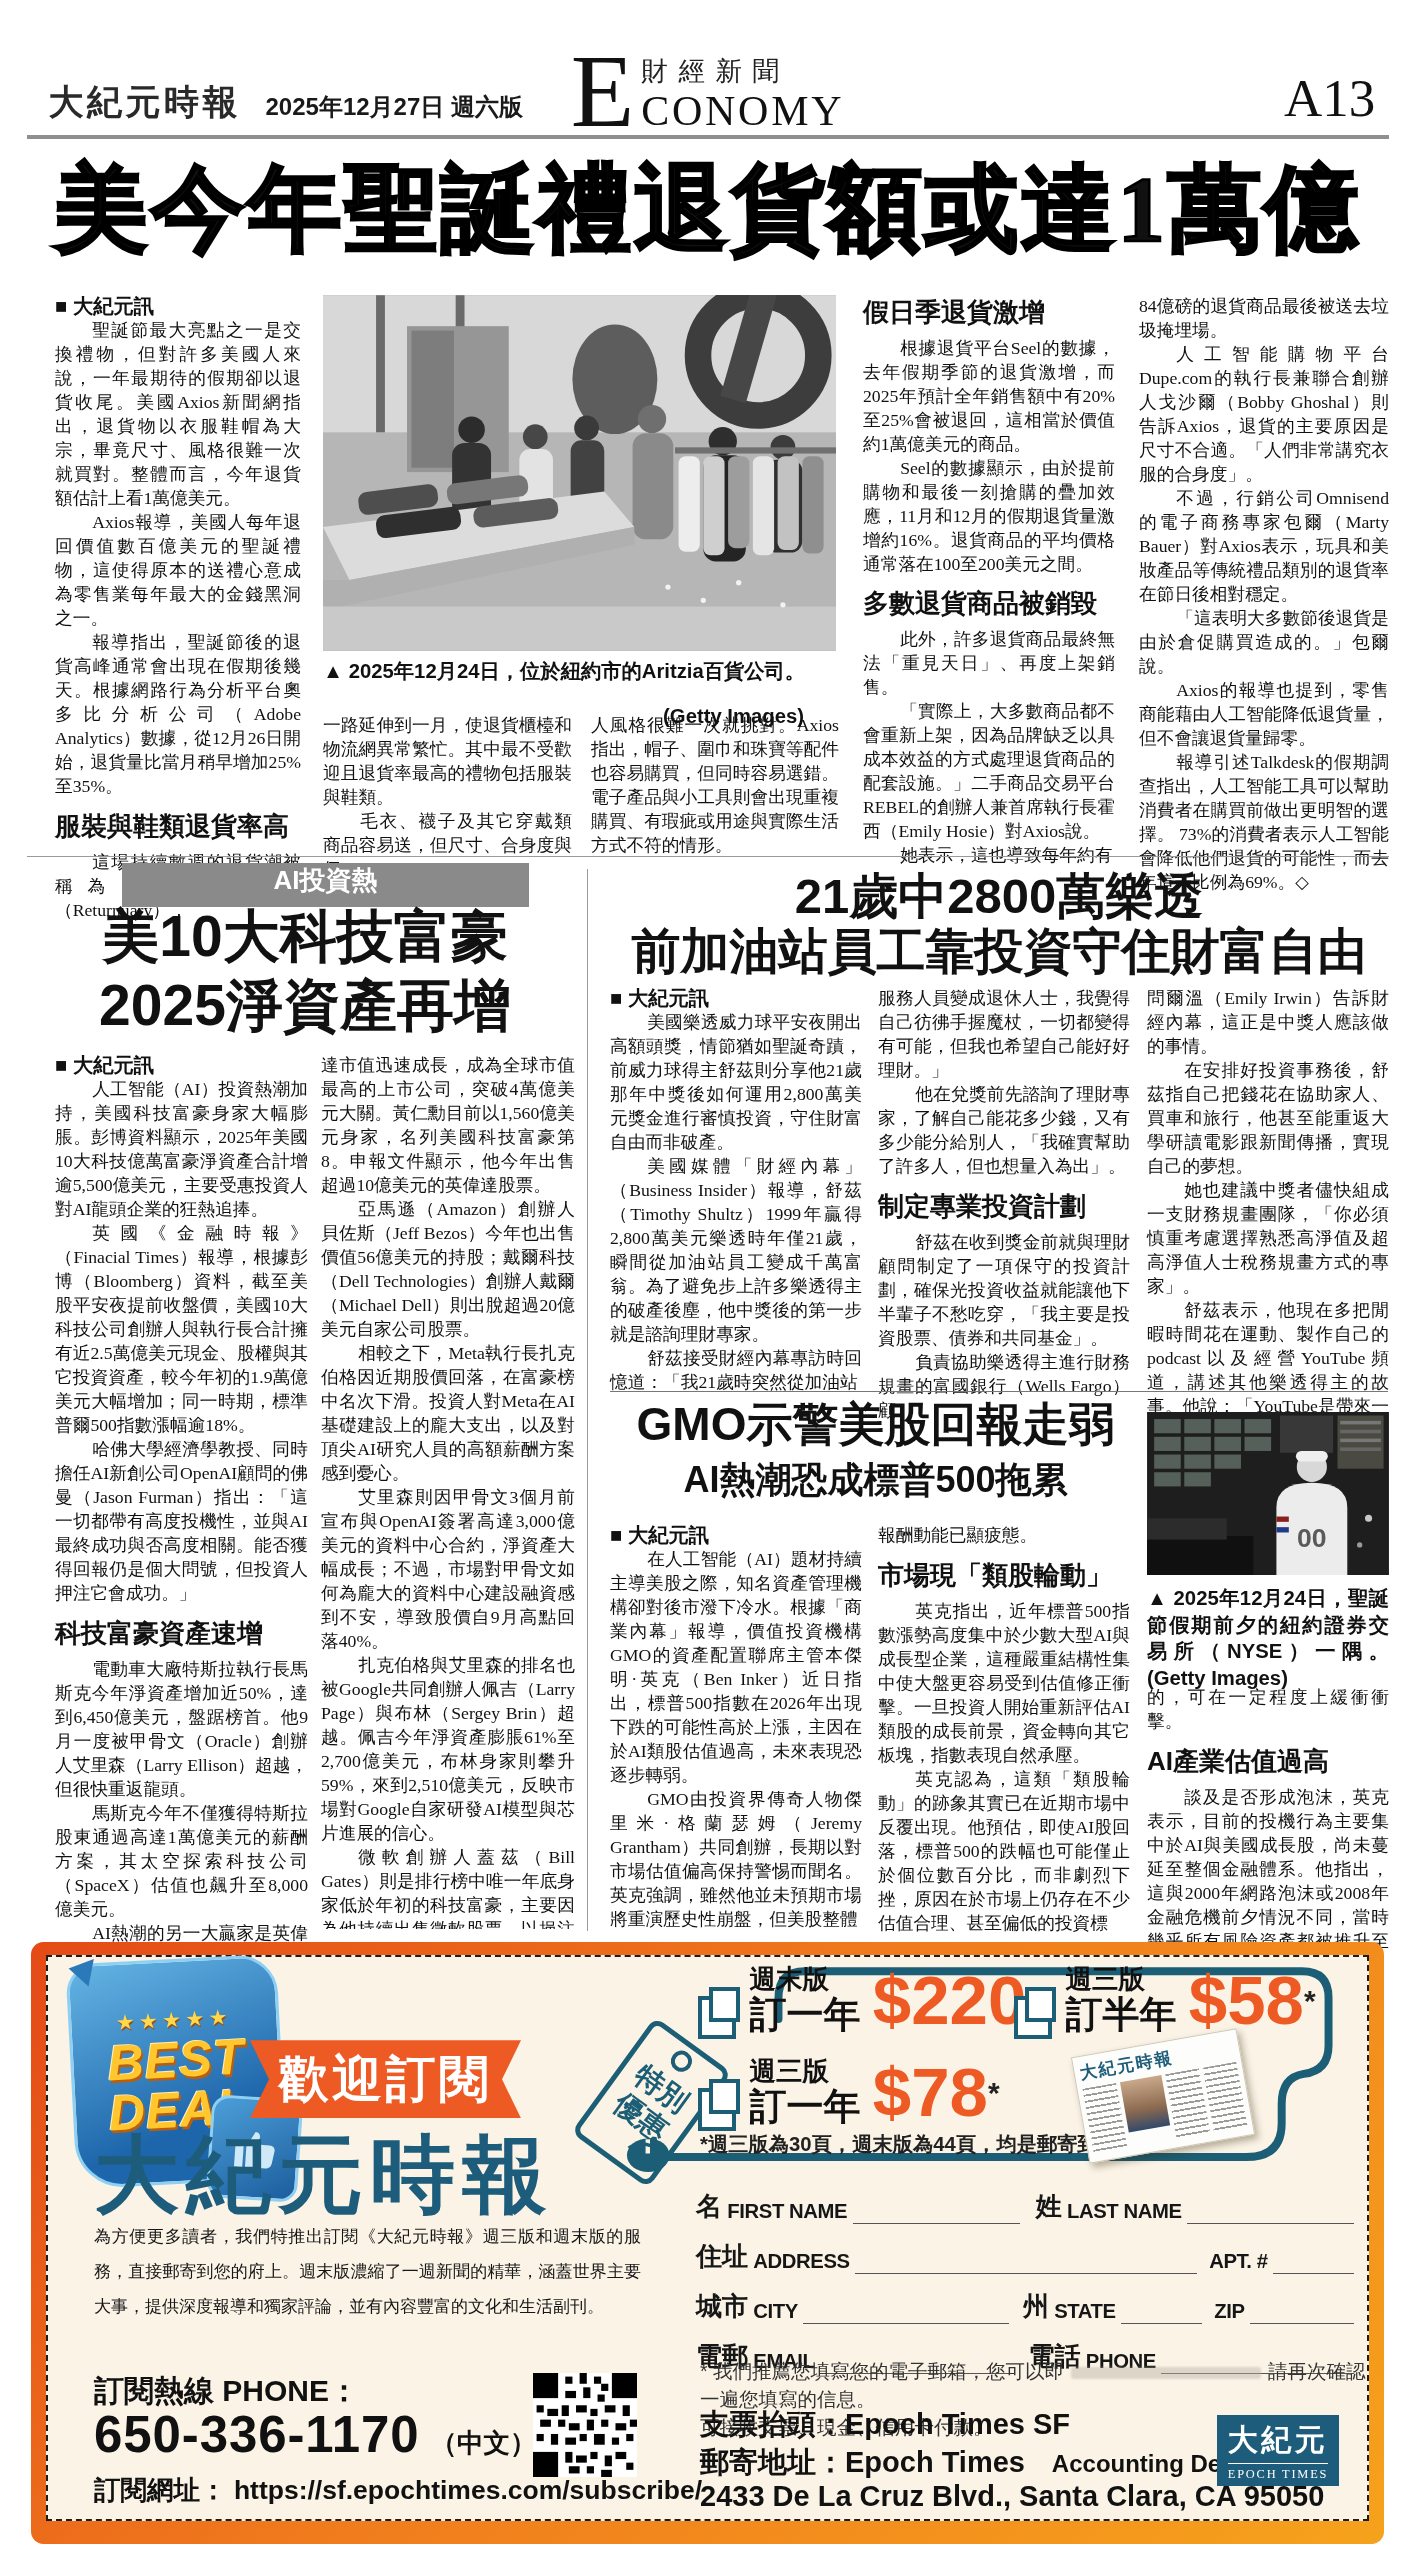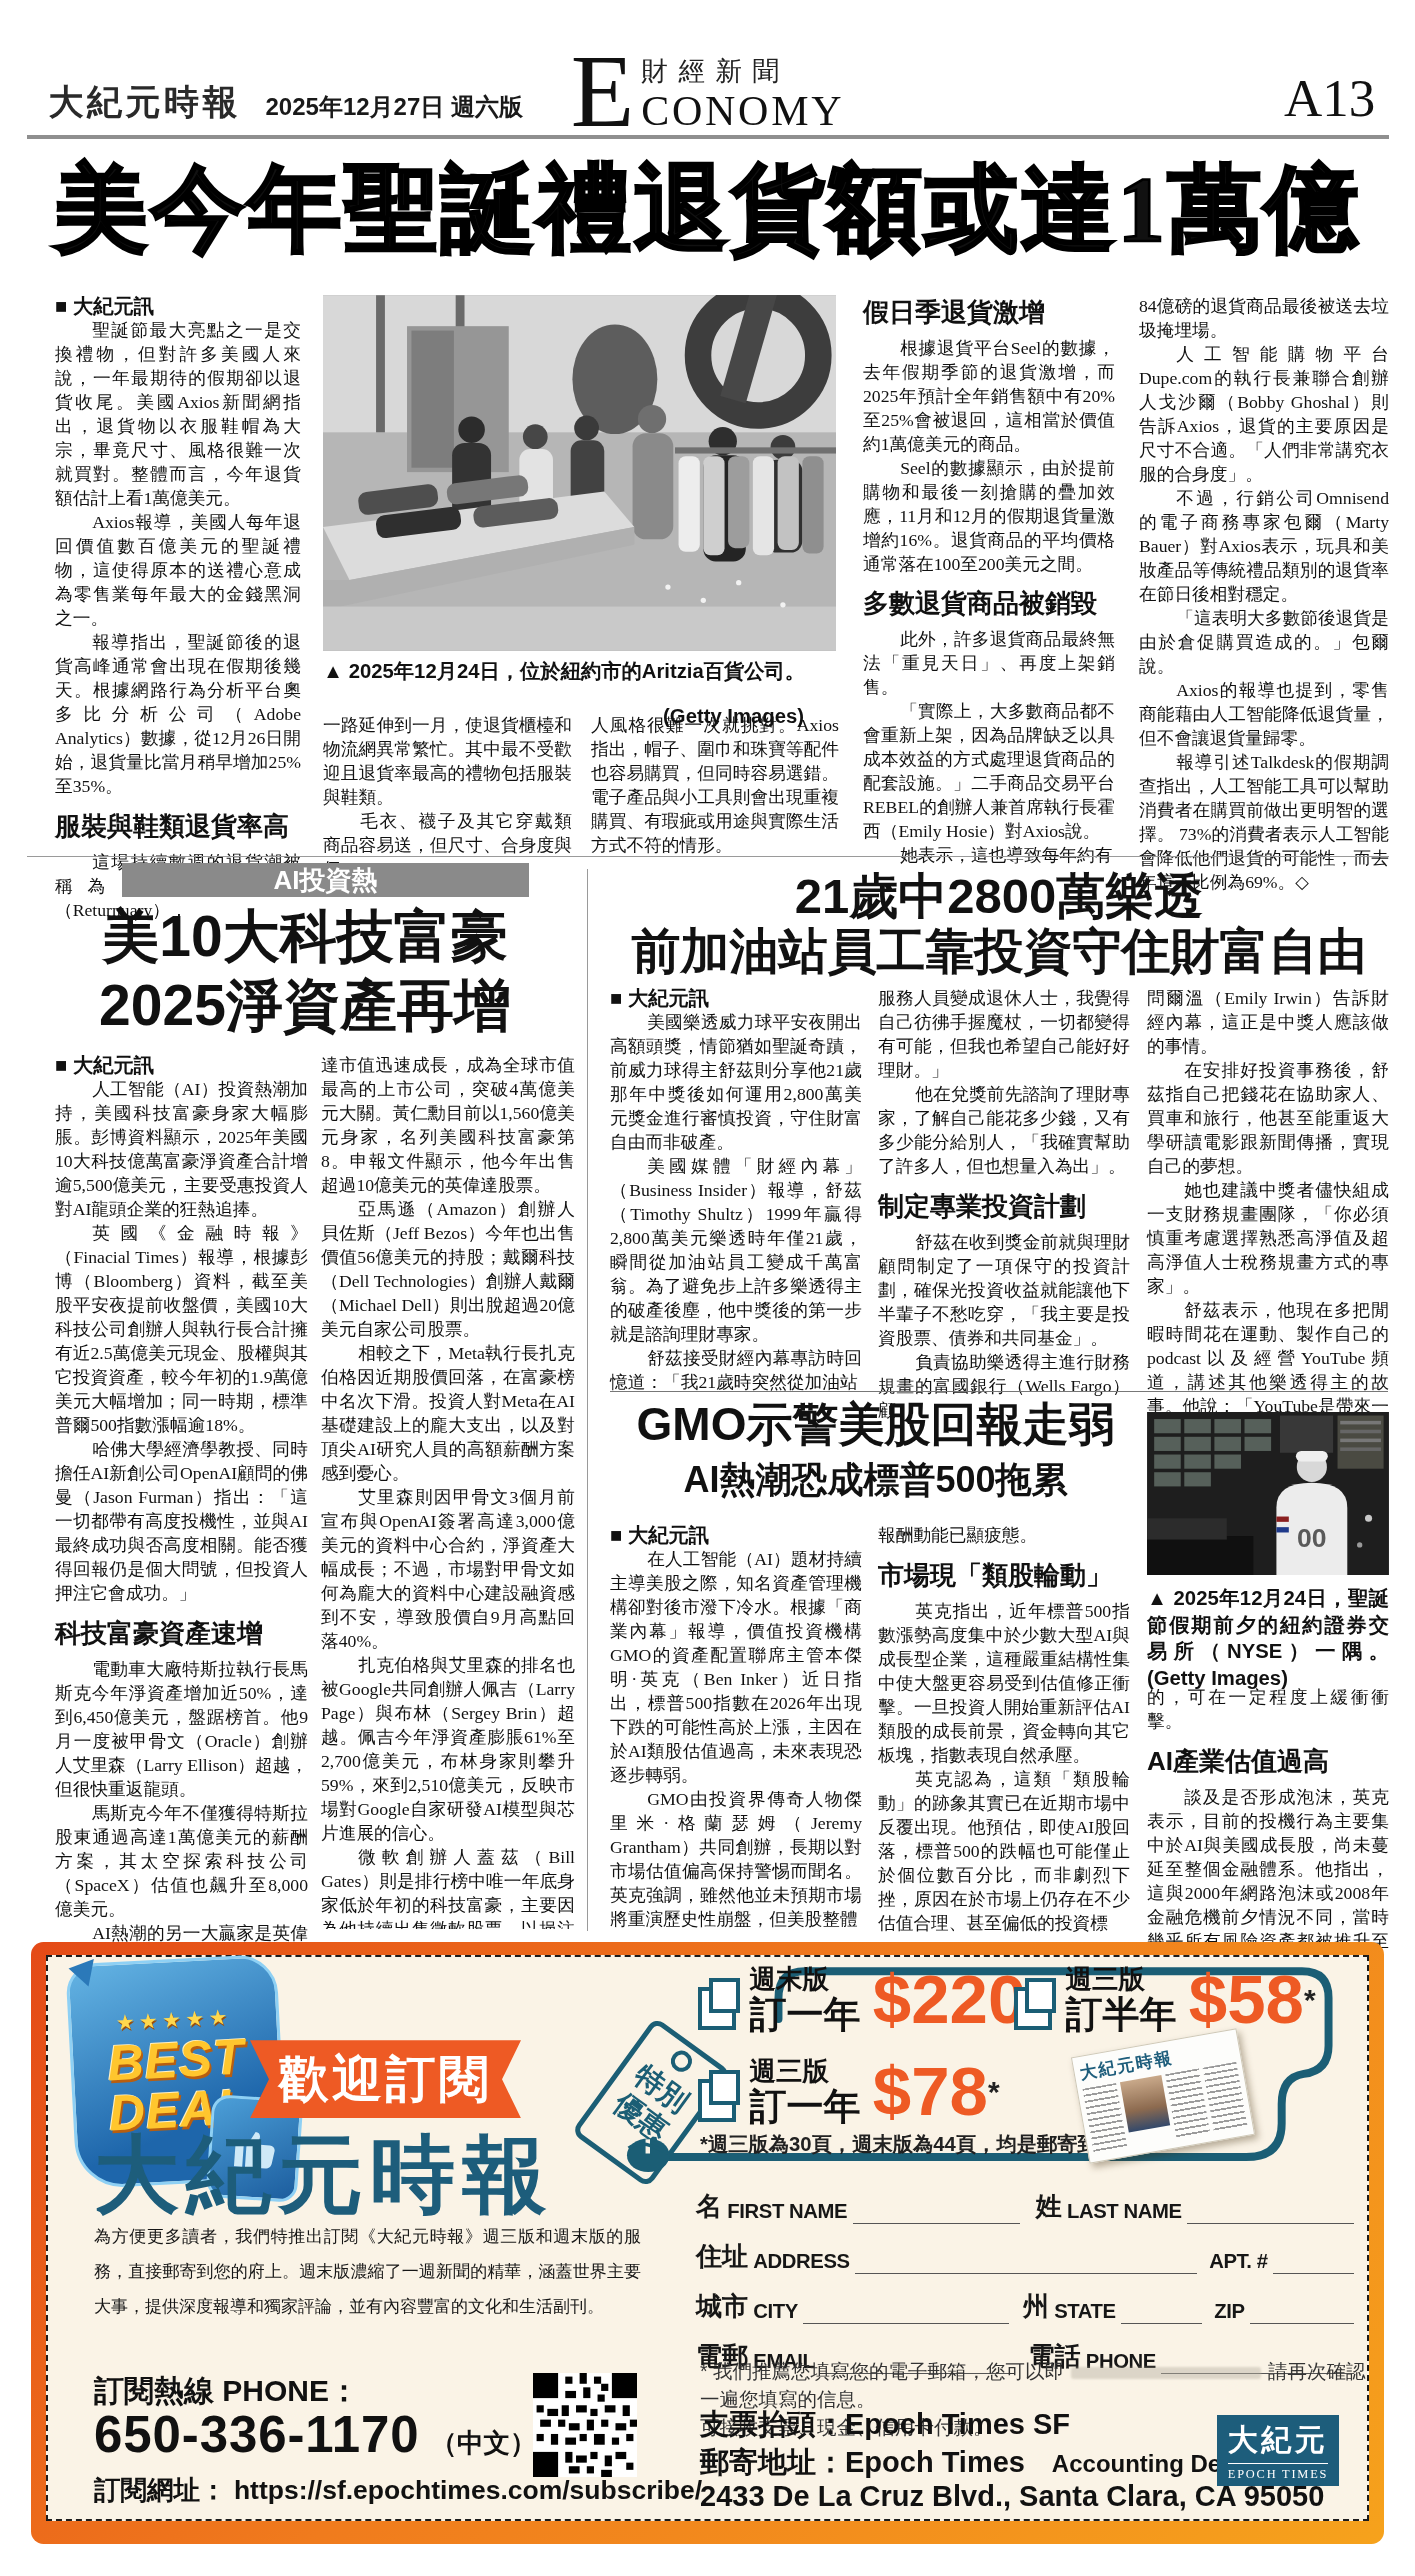--- a/index.html
+++ b/index.html
@@ -35,21 +35,21 @@
   .photo-frame{position:absolute;overflow:hidden;background:#bbb;}
   .caption{position:absolute;font-family:"Liberation Sans","DejaVu Sans",sans-serif;font-weight:bold;
     font-size:20.3px;line-height:26.5px;text-align:justify;}
   .caption .credit{display:block;text-align:right;padding-right:32px;margin-top:18px;}
   .caption-inline .credit{display:inline;padding:0;}
 
   .hrule{position:absolute;background:#9a9a9a;height:0.9px;}
   .vrule{position:absolute;background:#9a9a9a;width:0.9px;}
 
   
-  .ai-tag{position:absolute;left:122px;top:863px;width:407px;height:34px;background:#8a8a8a;color:#fff;
+  .ai-tag{position:absolute;left:122px;top:863px;width:407px;height:44px;background:#8a8a8a;color:#fff;
     font-family:"Liberation Sans","DejaVu Sans",sans-serif;font-weight:bold;font-size:26px;line-height:34px;text-align:center;}
   .art-headline{position:absolute;text-align:center;font-family:"Liberation Sans","DejaVu Sans",sans-serif;font-weight:900;}
   .ai-h{left:31px;top:902px;width:548px;font-size:57px;line-height:69px;}
   .lot-h1{left:610px;top:870px;width:778px;font-size:49px;line-height:53px;}
   .lot-h2{left:610px;top:925px;width:778px;font-size:49px;line-height:53px;}
   .gmo-h1{left:610px;top:1399px;width:531px;font-size:46px;line-height:51px;}
   .gmo-h2{left:610px;top:1454px;width:531px;font-size:36px;line-height:51px;}
 
   
   .ad{position:absolute;left:31px;top:1942px;width:1353px;height:602px;border-radius:12.4px;
@@ -78,21 +78,21 @@
      font-family:"Liberation Serif","DejaVu Serif",serif;}
   .ad-body{position:absolute;left:46px;top:262px;width:547px;font-family:"Liberation Sans","DejaVu Sans",sans-serif;
      font-size:17px;line-height:35px;color:#161616;text-align:justify;font-weight:500;}
   .phone-label{position:absolute;left:46px;top:414px;font-family:"Liberation Sans","DejaVu Sans",sans-serif;
      font-weight:bold;font-size:30px;color:#111;}
   .phone-row{position:absolute;left:46px;top:448px;font-family:"Liberation Sans","DejaVu Sans",sans-serif;color:#111;}
   .phone-num{font-weight:900;font-size:51px;letter-spacing:0.9px;}
   .phone-note{font-weight:bold;font-size:26.5px;margin-left:7px;}
   .url-row{position:absolute;left:46px;top:515px;font-family:"Liberation Sans","DejaVu Sans",sans-serif;font-size:26.5px;font-weight:bold;color:#111;}
   .qr{position:absolute;left:485px;top:416px;width:104px;height:104px;background:#fff;}
-  .offer{position:absolute;display:flex;align-items:center;gap:12.4px;}
+  .offer{position:absolute;display:flex;align-items:flex-end;gap:12.4px;}
   .chk{width:39px;height:48px;position:relative;margin-top:5.3px;}
   .chk .b1{position:absolute;left:0;top:8.8px;width:30px;height:35px;border:4.4px solid #1b5e75;background:#fff;}
   .chk .b2{position:absolute;left:10.6px;top:0;width:23px;height:26.5px;border:4.4px solid #1b5e75;background:#fff;}
   .offer .lbl{font-family:"Liberation Sans","DejaVu Sans",sans-serif;color:#111;}
   .offer .ed{display:block;font-size:26.5px;font-weight:bold;line-height:30px;}
   .offer .tm{display:block;font-size:37px;font-weight:900;line-height:41px;}
   .offer .pr{font-family:"Liberation Sans","DejaVu Sans",sans-serif;font-weight:900;font-size:69px;line-height:69px;color:#ee5a24;}
   .offer .ast{font-size:30px;color:#222;vertical-align:top;font-weight:900;}
   .fn{position:absolute;left:652px;top:173px;font-family:"Liberation Sans","DejaVu Sans",sans-serif;font-weight:bold;font-size:20.3px;color:#222;}
   .mini-news{position:absolute;left:1031px;top:85px;width:168px;height:108px;background:#fdfdfb;border:0.9px solid #cfc8b6;

